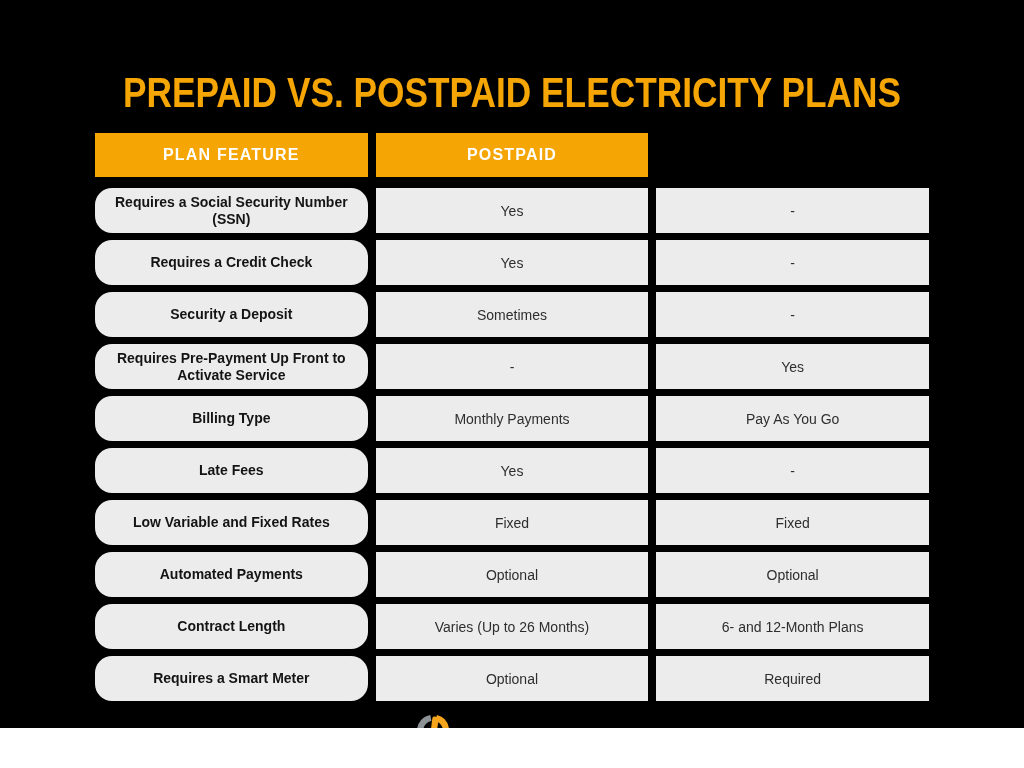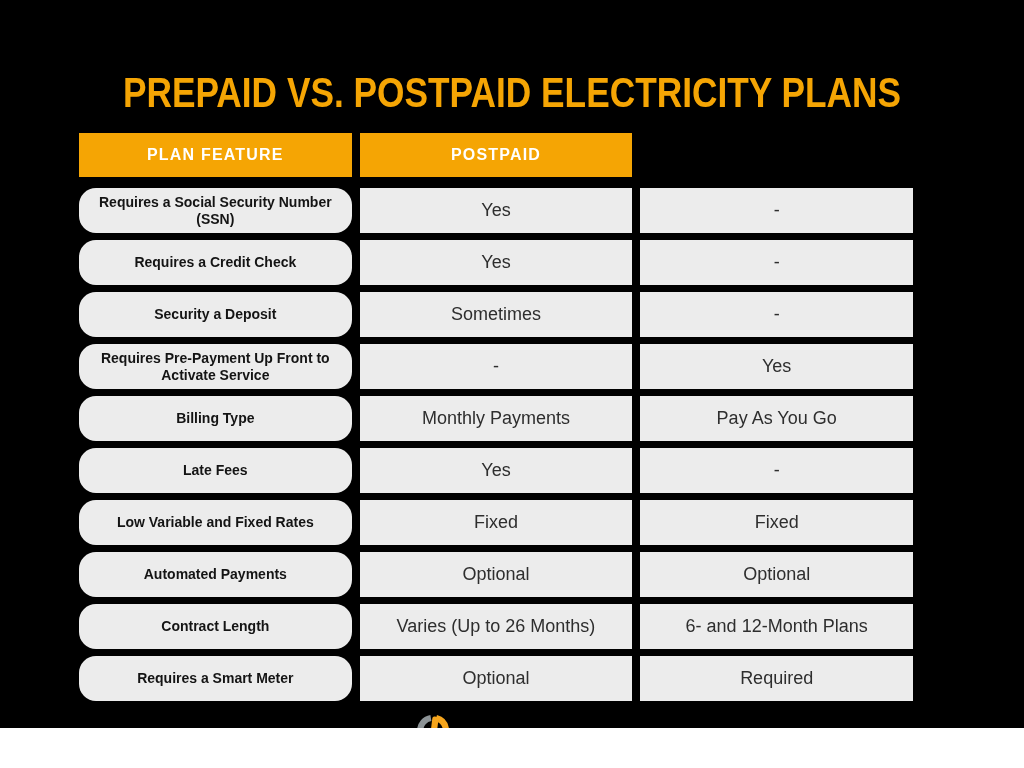--- a/index.html
+++ b/index.html
@@ -25,21 +25,21 @@
     line-height: 44px;
     font-weight: bold;
     color: #F5A504;
     letter-spacing: 0px;
     transform: scaleX(0.84);
     transform-origin: 50% 50%;
     white-space: nowrap;
   }
   .table {
     position: absolute;
-    left: 79px; top: 133px;
+    left: 95px; top: 133px;
     width: 834px;
   }
   .header-row {
     display: grid;
     grid-template-columns: repeat(3, 1fr);
     column-gap: 8px;
     height: 44px;
     margin-bottom: 11px;
   }
   .hcell {
@@ -69,21 +69,21 @@
     padding: 3px 6px;
   }
   .cell.feature {
     font-weight: bold;
     font-size: 14px;
     line-height: 17px;
     color: #141414;
     border-radius: 17px;
   }
   .cell.value {
-    font-size: 18px;
+    font-size: 14px;
     color: #2e2e2e;
   }
   .logo {
     position: absolute;
     top: 711px; left: 0;
     width: 1024px;
     display: flex;
     justify-content: center;
     align-items: flex-start;
     gap: 7px;

